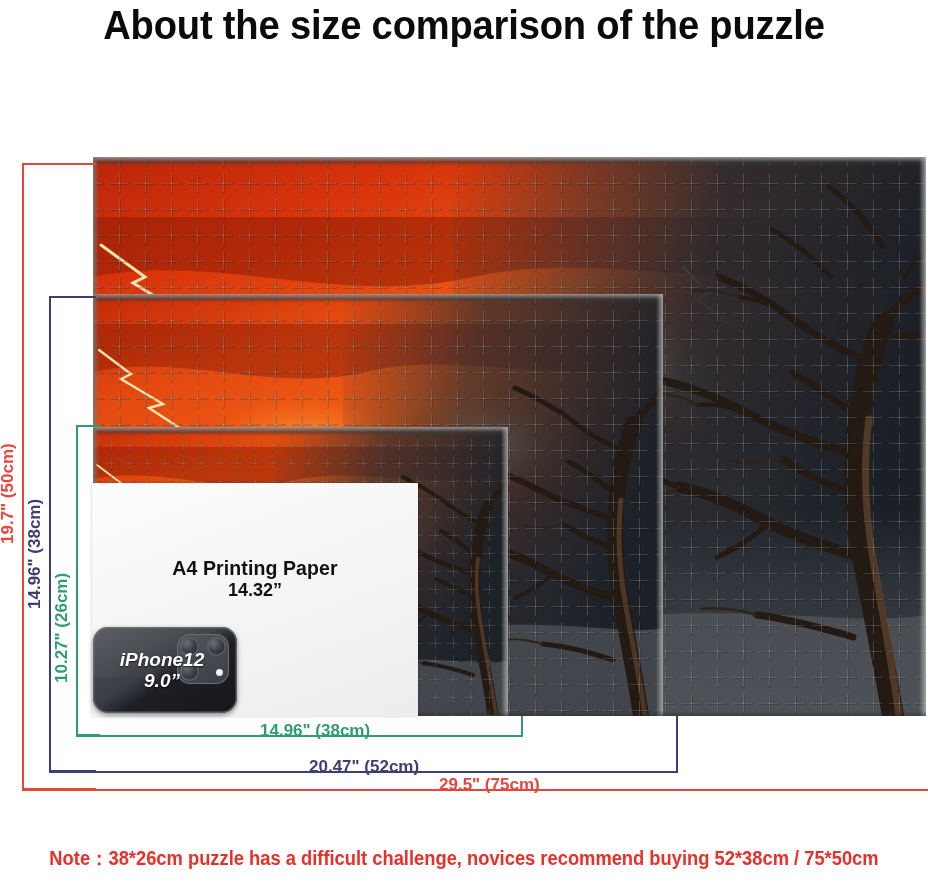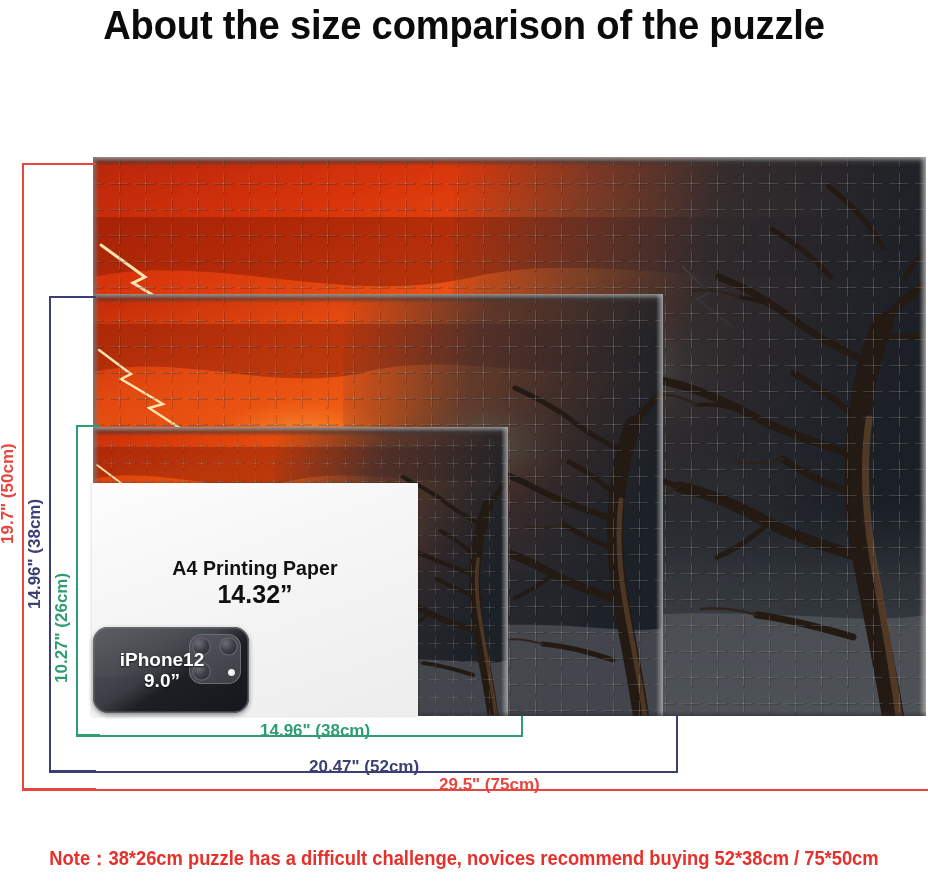--- a/index.html
+++ b/index.html
@@ -66,21 +66,21 @@
     position:absolute;
     background:linear-gradient(160deg,#fdfdfd 0%,#f6f6f6 40%,#ededed 100%);
     box-shadow:0 0 3px rgba(0,0,0,.22);
   }
   .a4 .a4label{
     position:absolute;left:0;right:0;top:74px;
     text-align:center;color:#111;
     font-weight:bold;line-height:1.16;
   }
   .a4 .l1{font-size:19.5px;letter-spacing:.1px;}
-  .a4 .l2{font-size:25px;text-align:center;}
+  .a4 .l2{font-size:18px;text-align:center;}
 
   
   .phone{
     position:absolute;
     border-radius:15px;
     background:
       linear-gradient(147deg,#4a4d53 0%,#42454b 33%,#3a3d43 45%,#1d1f24 58%,#15171b 100%);
     box-shadow:0 2px 5px rgba(0,0,0,.45), inset 0 0 0 1.5px #5b5e65;
     overflow:hidden;
   }
@@ -409,21 +409,21 @@
     <div class="shadeBot"></div>
   </div>
 
   <div class="a4" style="left:92px;top:483px;width:326px;height:233px;">
     <div class="a4label">
       <div class="l1">A4 Printing Paper</div>
       <div class="l2">14.32”</div>
     </div>
   </div>
 
-  <div class="phone" style="left:93px;top:627px;width:156px;height:86px;">
+  <div class="phone" style="left:93px;top:627px;width:144px;height:86px;font-style:italic;">
     <div class="gloss"></div>
     <div class="cam">
       <div class="lens l1"></div>
       <div class="lens l2"></div>
       <div class="lens l3"></div>
       <div class="flash"></div>
     </div>
     <div class="plabel">
       <div class="pl1">iPhone12</div>
       <div class="pl2">9.0”</div>

